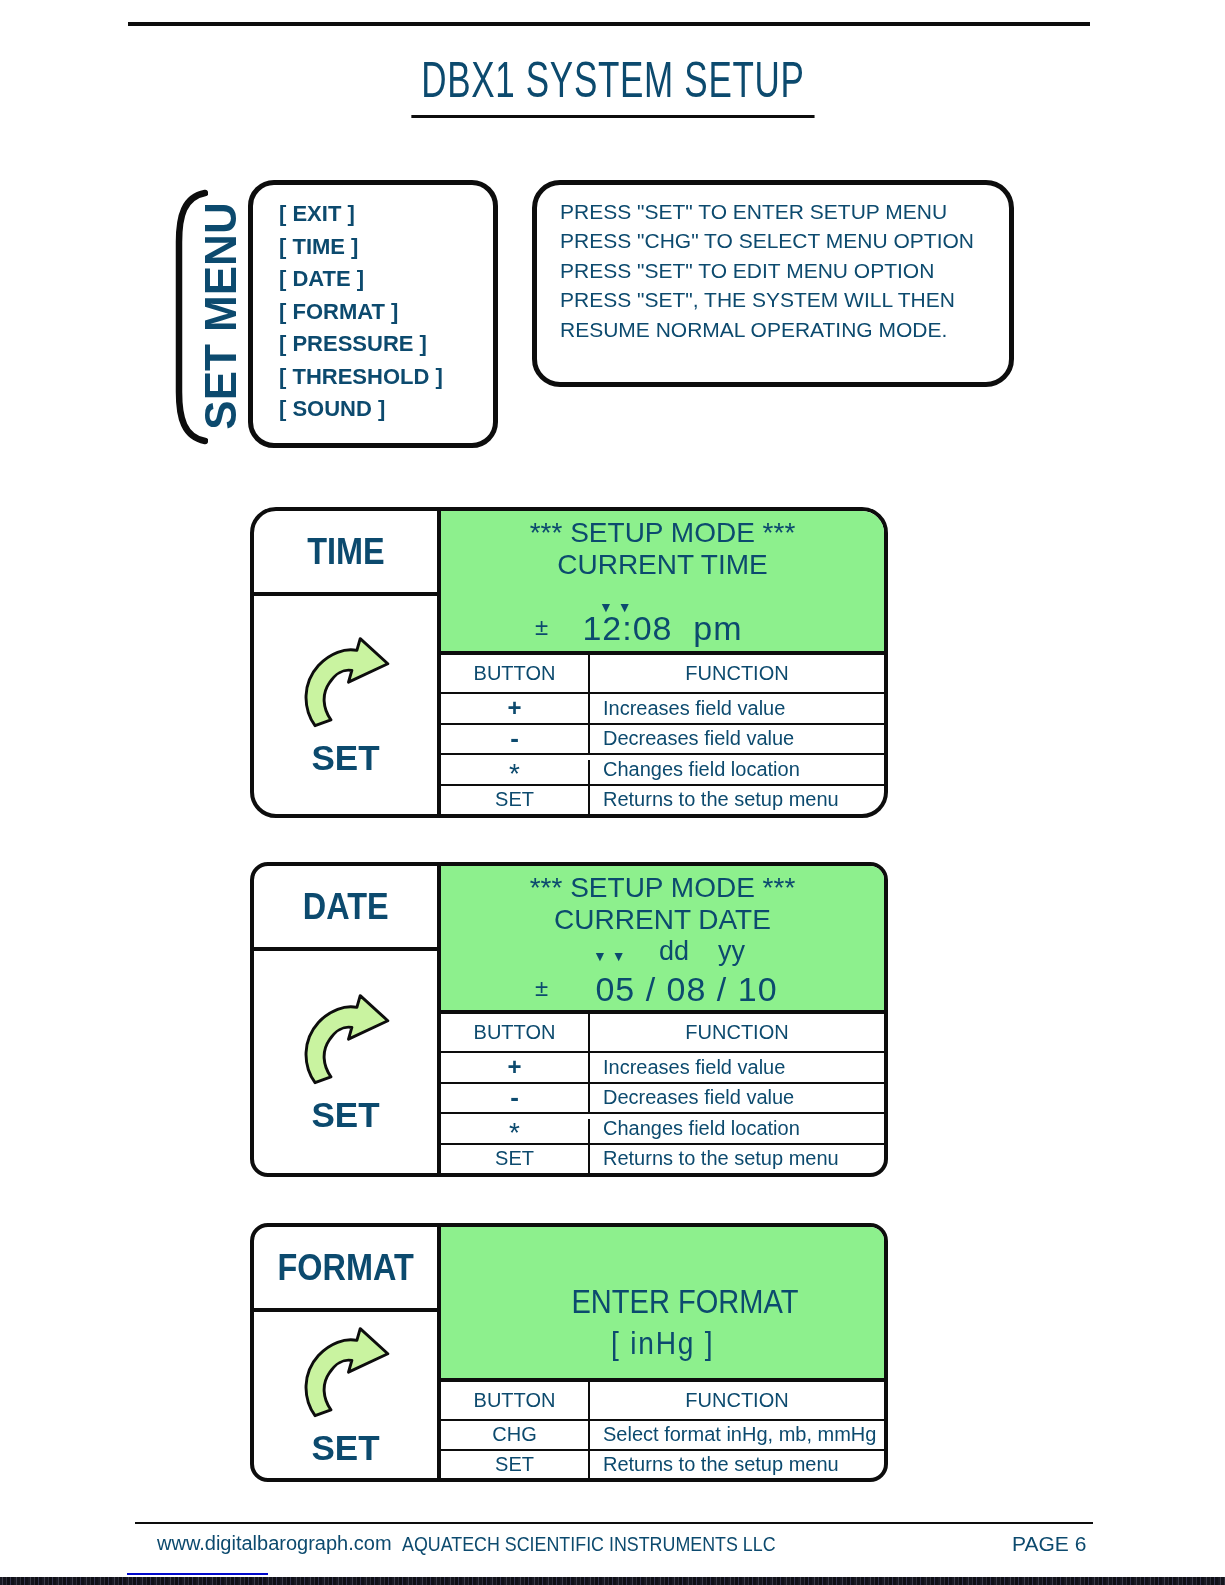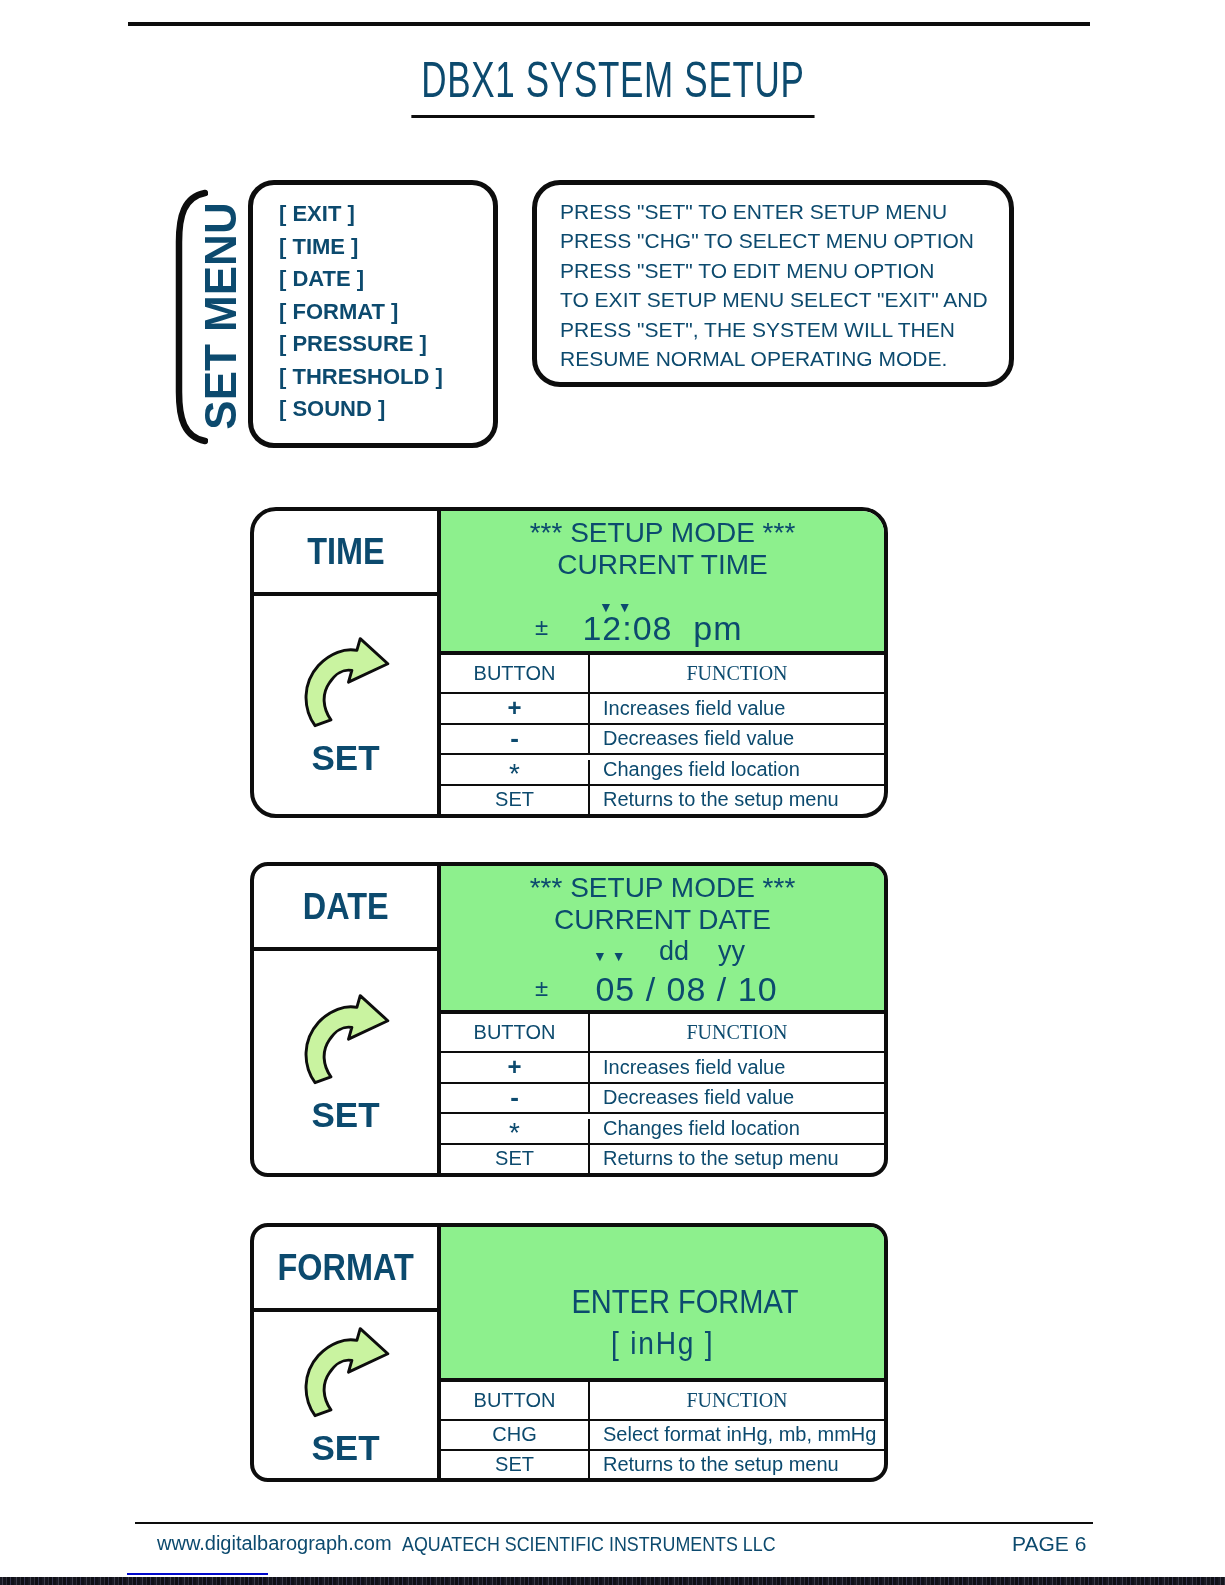--- a/index.html
+++ b/index.html
@@ -75,21 +75,21 @@
   .lcd-big1 { position:absolute; top:56px; left:0; right:0; text-align:center; font-size:33px;margin-left:45px; }
   .lcd-big1 > span, .lcd-big2 > span { display:inline-block; transform:scaleX(.88); white-space:pre; }
   .lcd-big2 { position:absolute; top:98px; left:0; right:0; text-align:center; font-size:32px; letter-spacing:2px; }
 
   .t { flex:1; display:flex; flex-direction:column; }
   .t-row { display:flex; flex:1; align-items:stretch; min-height:0; }
   .t-row + .t-row { border-top:2px solid #0d0d0d; }
   .t-head { flex:0 0 37px; }
   .t-c1 { width:149px; border-right:2px solid #0d0d0d; display:flex; align-items:center; justify-content:center; font-size:20px; }
   .t-c2 { flex:1; display:flex; align-items:center; padding-left:13px; font-size:20px; white-space:nowrap; }
-  .t-head .t-c2 { justify-content:center; padding-left:0;font-family:Liberation Serif, serif; }
+  .t-head .t-c2 { justify-content:center; padding-left:0; }
   .sym-plus  { font-size:24px; font-weight:700; }
   .sym-minus { font-size:26px; font-weight:700; }
   .sym-star  { font-size:28px; transform:translateY(5px); }
 
   .footer-rule { position:absolute; left:135px; top:1522px; width:958px; height:2px; background:#0d0d0d; }
   .footer-website { position:absolute; left:157px; top:1532px; font-size:20px; }
   .footer-company { position:absolute; left:402px; top:1532px; font-size:21px; display:inline-block; transform:scaleX(.85); transform-origin:left top; white-space:nowrap; }
   .footer-page { position:absolute; left:1012px; top:1532px; font-size:21px; }
   .footer-link-line { position:absolute; left:127px; top:1573px; width:141px; height:2px; background:#0008cc; }
   .noise {
@@ -124,21 +124,20 @@
     <div class="menu-item">[ FORMAT ]</div>
     <div class="menu-item">[ PRESSURE ]</div>
     <div class="menu-item">[ THRESHOLD ]</div>
     <div class="menu-item">[ SOUND ]</div>
   </div>
 
   <div class="instr-box">
     <div class="instr-line">PRESS "SET" TO ENTER SETUP MENU</div>
     <div class="instr-line">PRESS "CHG" TO SELECT MENU OPTION</div>
     <div class="instr-line">PRESS "SET" TO EDIT MENU OPTION</div>
-    <div class="instr-line">TO EXIT SETUP MENU SELECT "EXIT" AND</div>
     <div class="instr-line">PRESS "SET", THE SYSTEM WILL THEN</div>
     <div class="instr-line">RESUME NORMAL OPERATING MODE.</div>
   </div>
 
   <div class="panel" id="panel-time">
     <div class="panel-left">
       <div class="panel-title-box">
         <span class="panel-title">TIME</span>
       </div>
       <div class="panel-action">

